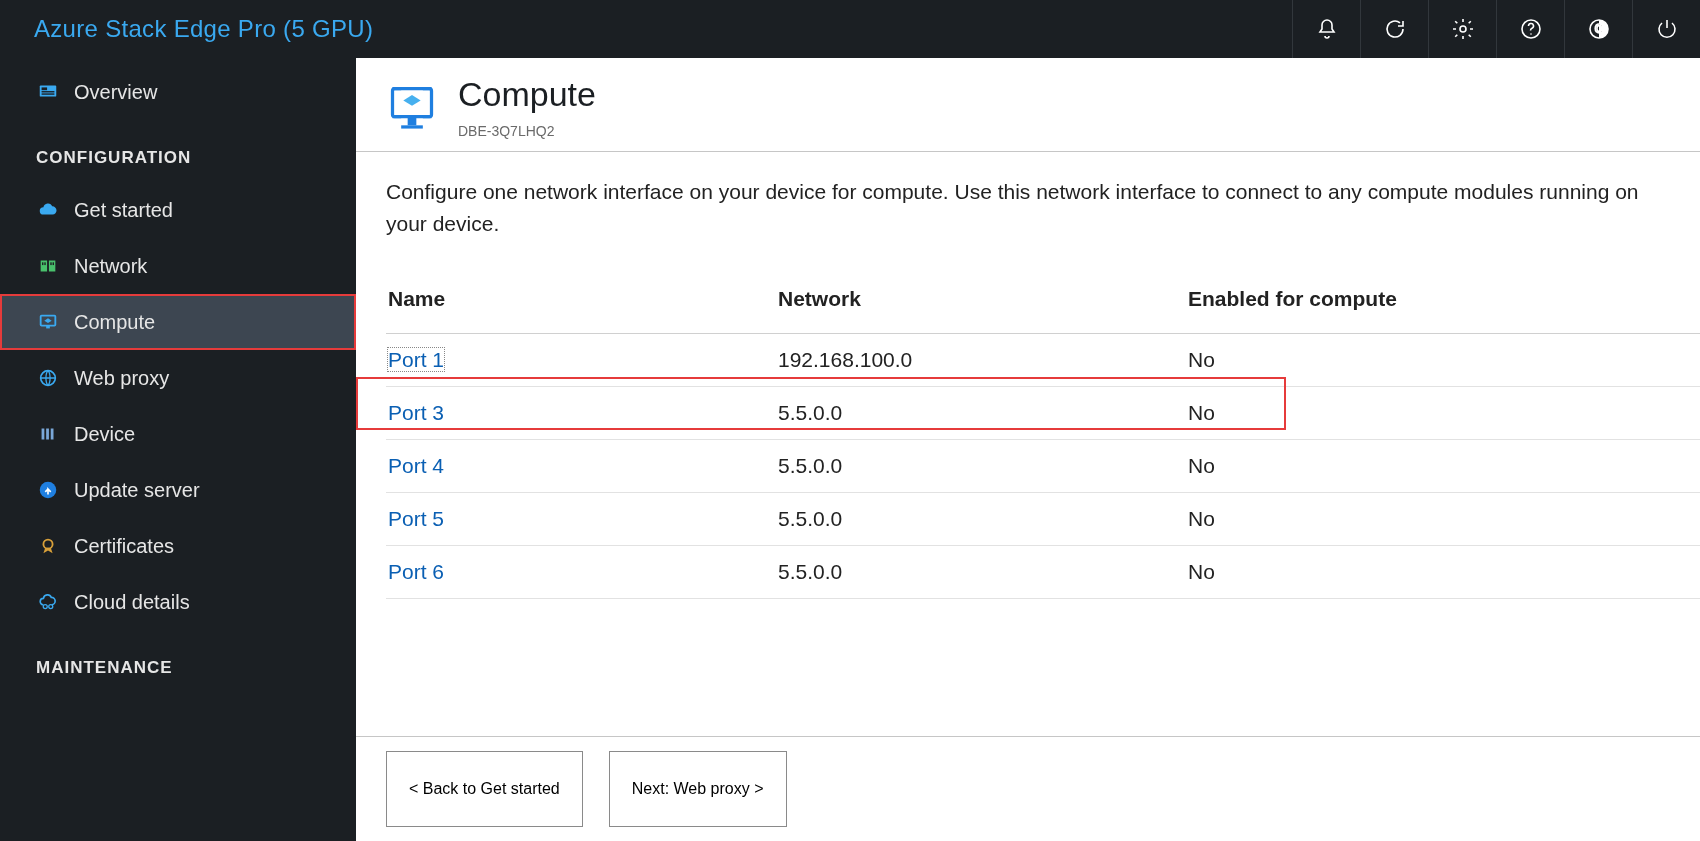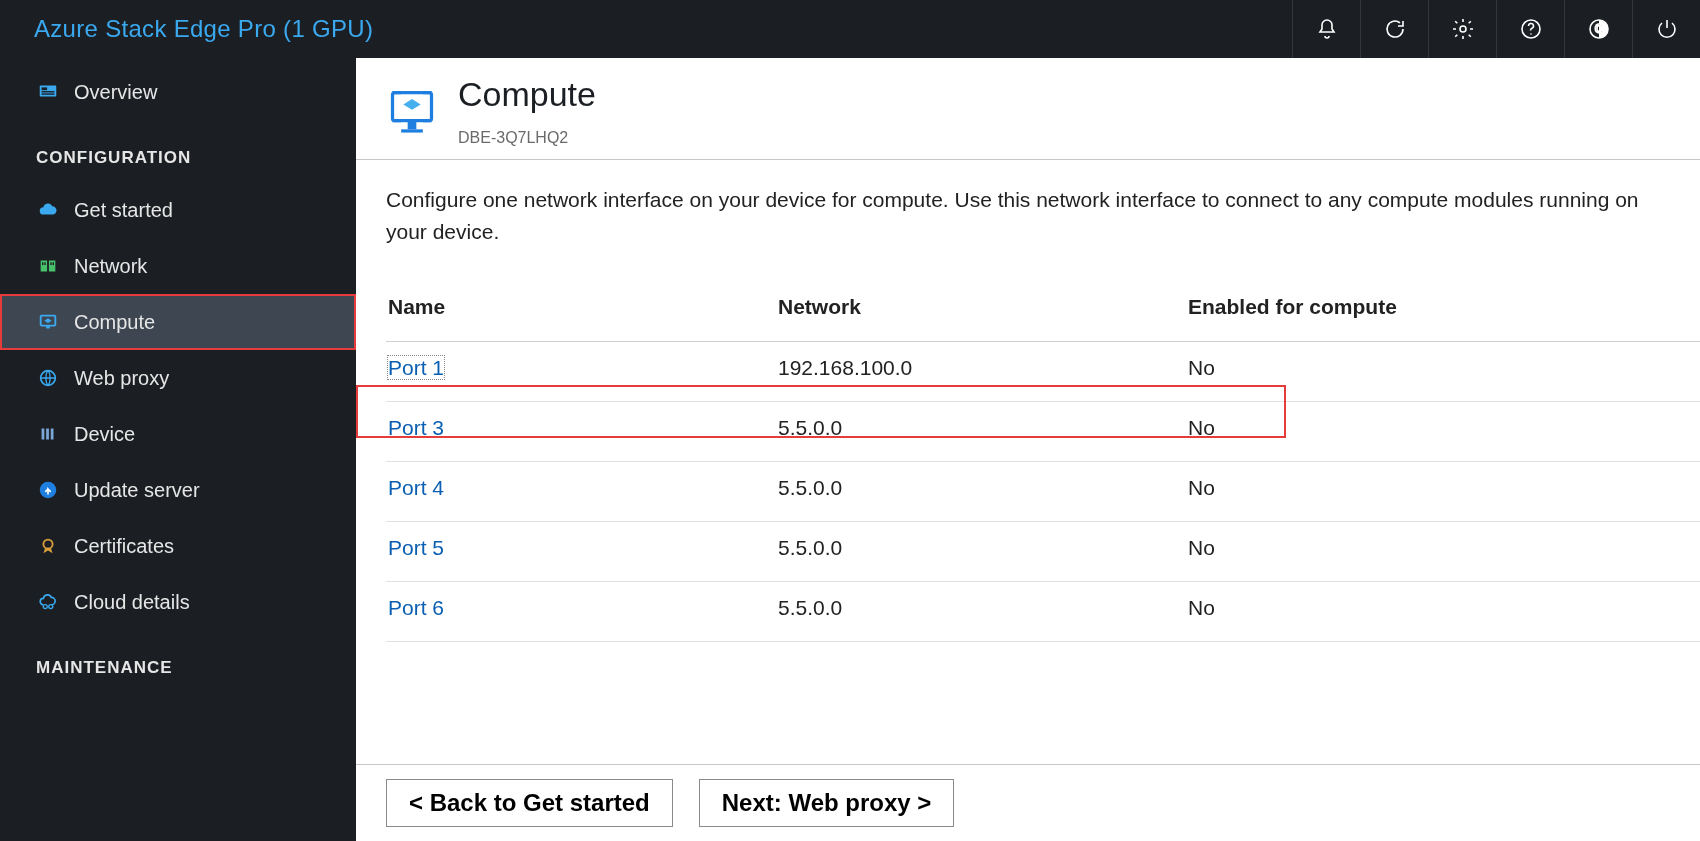--- a/index.html
+++ b/index.html
@@ -25,44 +25,44 @@
   .sidebar .section-label { font-size:17px; letter-spacing:1px; color:#e6e6e6; font-weight:600; padding:28px 0 14px 36px; }
   .sidebar .item.active { background:#3d4651; }
   .sidebar .item.highlight { outline:2.5px solid #e63b3b; outline-offset:-2px; }
 
   
   .main { flex:1; display:flex; flex-direction:column; min-width:0; background:#fff; }
   .main-header { display:flex; align-items:center; gap:18px; padding:18px 0 4px 28px; }
   .main-header .hicon { width:56px; height:56px; display:flex; align-items:center; justify-content:center; }
   .main-header .hicon svg { width:52px; height:52px; }
   .main-header .htxt .htitle { font-size:34px; font-weight:400; color:#1b1f23; line-height:1.1; }
-  .main-header .htxt .hsub   { font-size:16px; color:#6a6a6a; margin-top:16px; }
+  .main-header .htxt .hsub   { font-size:14px; color:#6a6a6a; margin-top:10px; }
   .main-rule { border:none; border-top:1px solid #c6c6c6; margin:8px 0 0 0; }
   .desc { font-size:21px; color:#222; padding:24px 30px 8px 30px; line-height:1.5; }
 
   
   .tablewrap { padding: 30px 0 0 30px; }
   table.ports { width:100%; border-collapse:collapse; }
   table.ports th { text-align:left; font-weight:700; font-size:21px; padding:10px 8px 22px 2px; border-bottom:1px solid #d0d0d0; }
-  table.ports td { font-size:21px; padding:14px 8px 21px 2px; border-bottom:1px solid #e2e2e2; }
+  table.ports td { font-size:21px; padding:14px 8px 14px 2px; border-bottom:1px solid #e2e2e2; }
   table.ports td.link a { color:#0a5fb3; text-decoration:none; }
   table.ports tr.row-focus td.link a { outline:1px dotted #888; }
   table.ports tr.row-selected { background:#cfeef8; }
   .selbox-outline { position:absolute; pointer-events:none; border:2.5px solid #e63b3b; }
 
   
   .footer { border-top:1px solid #c6c6c6; padding:14px 0 0 30px; display:flex; gap:26px; margin-top:auto; margin-bottom:14px;}
-  .footer button { background:#fff; border:1px solid #8a8a8a; font-size:24px; padding:9px 22px; cursor:pointer;font-weight:bold; }
+  .footer button { background:#fff; border:1px solid #8a8a8a; font-size:16px; padding:28px 22px; cursor:pointer; }
 
 </style>
 </head>
 <body>
 
 <div class="topbar">
-  <div class="title">Azure Stack Edge Pro (1 GPU)</div>
+  <div class="title">Azure Stack Edge Pro (5 GPU)</div>
   <div class="spacer"></div>
   <div class="iconbtn">
     <svg viewBox="0 0 24 24">
         <path d="M12 3a5 5 0 0 0-5 5v4l-2 3h14l-2-3V8a5 5 0 0 0-5-5Z"></path>
         <path d="M10 19a2 2 0 0 0 4 0"></path>
       </svg>
   </div>
   <div class="iconbtn">
     <svg viewBox="0 0 24 24">
         <path d="M20 12a8 8 0 1 1-3-6.2"></path>

